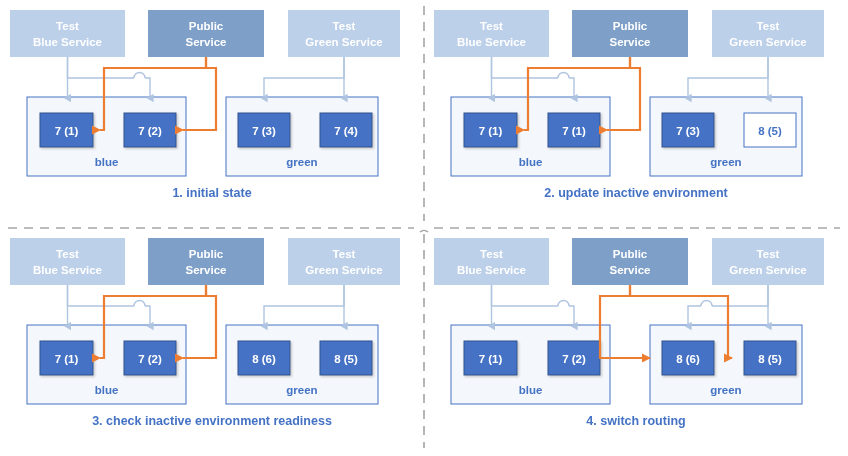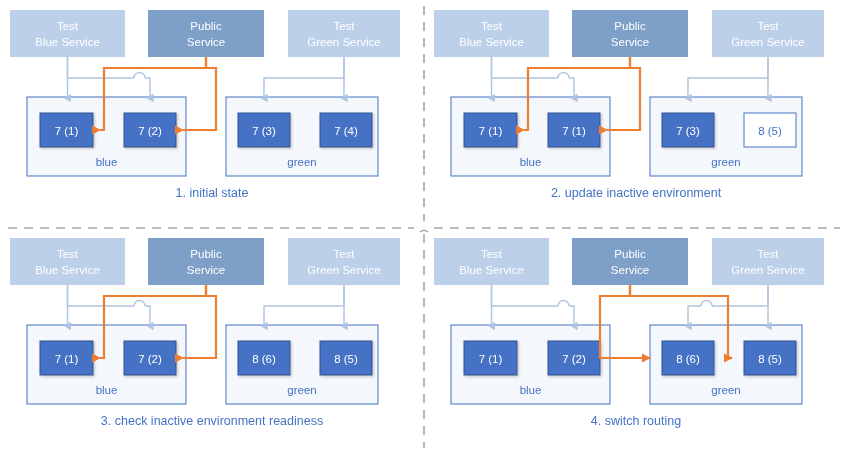--- a/index.html
+++ b/index.html
@@ -1,18 +1,18 @@
 <!DOCTYPE html>
 <html><head>
 <meta charset="utf-8">
 <style>
   html,body{margin:0;padding:0;background:#ffffff;}
   body{width:848px;height:456px;overflow:hidden;
        font-family:"Liberation Sans","DejaVu Sans",sans-serif;}
-  #stage{position:relative;width:744px;height:456px;}
+  #stage{position:relative;width:744px;height:456px;font-weight:bold;}
   svg.diagram{position:absolute;left:0;top:0;width:848px;height:456px;display:block;}
   .svc-label{font-family:"Liberation Sans","DejaVu Sans",sans-serif;font-size:11.5px;fill:#ffffff;}
   .inst-label{font-family:"Liberation Sans","DejaVu Sans",sans-serif;font-size:11.5px;fill:#ffffff;}
   .inst-label-dark{font-family:"Liberation Sans","DejaVu Sans",sans-serif;font-size:11.5px;fill:#4472C4;}
   .env-label{font-family:"Liberation Sans","DejaVu Sans",sans-serif;font-size:11.5px;fill:#4472C4;}
   .cap-label{font-family:"Liberation Sans","DejaVu Sans",sans-serif;font-size:12.5px;fill:#4472C4;}
 </style>
 </head>
 <body>
 

